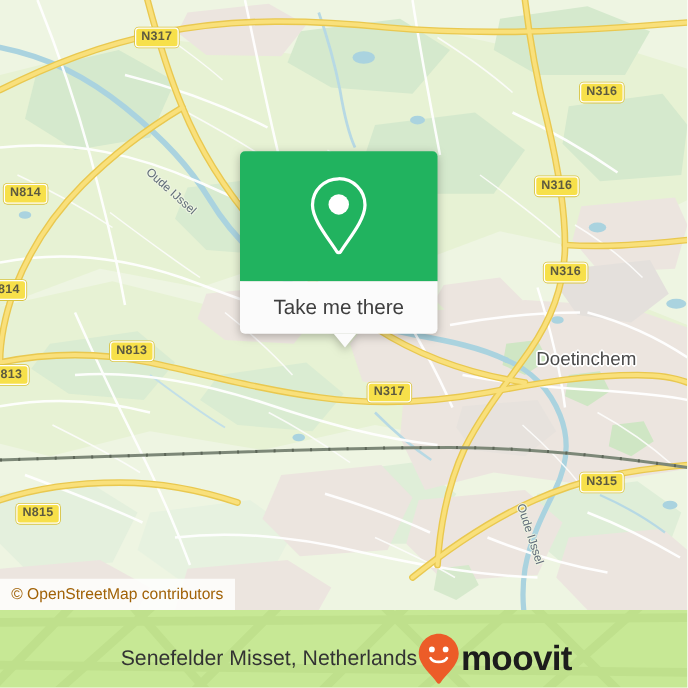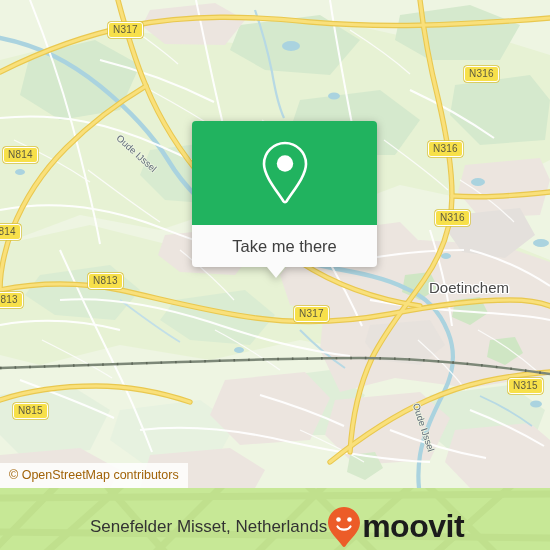--- a/index.html
+++ b/index.html
@@ -28,21 +28,21 @@
   .mlayer { position: absolute; left: 0; top: 0; width: 550px; height: 488px; }
 
   
   .shield {
     position: absolute;
     background: #f7e04a;
     border: 1.6px solid #ffffff;
     border-radius: 3px;
     color: #5d5a40;
     font-size: 10px;
-    font-weight: normal;
+    font-weight: bold;
     letter-spacing: 0.2px;
     padding: 1px 4px 2px 4px;
     line-height: 11px;
     box-shadow: 0 0 0 0.7px #d9c33f;
     white-space: nowrap;
     font-family: "Liberation Sans", sans-serif;
   }
 
   
   .place {
@@ -78,21 +78,21 @@
     padding: 3px 9px 4px 9px;
     font-family: "Liberation Sans", sans-serif;
     white-space: nowrap;
   }
 
   
   #popup {
     position: absolute;
     left: 192px;
     top: 121px;
-    width: 185px;
+    width: 158px;
     filter: drop-shadow(0 2px 4px rgba(0,0,0,0.28));
   }
   #popup-head {
     height: 104px;
     background: #21b35f;
     border-radius: 4px 4px 0 0;
     display: flex;
     align-items: center;
     justify-content: center;
   }
@@ -145,21 +145,21 @@
     white-space: nowrap;
   }
   #brand {
     position: relative;
     margin-right: 16px;
     display: flex;
     align-items: center;
   }
   #brand-text {
     color: #1c1c1c;
-    font-size: 32px;
+    font-size: 28px;
     font-weight: bold;
     letter-spacing: -0.5px;
     font-family: "Liberation Sans", sans-serif;
     margin-left: 1px;
   }
 </style>
 </head>
 <body>
 
 <div id="root">
@@ -303,21 +303,21 @@
     <div class="shield" style="left:108px; top:22px;">N317</div>
     <div class="shield" style="left:464px; top:66px;">N316</div>
     <div class="shield" style="left:3px; top:147px;">N814</div>
     <div class="shield" style="left:428px; top:141px;">N316</div>
     <div class="shield" style="left:435px; top:210px;">N316</div>
     <div class="shield" style="left:-14px; top:224px;">N814</div>
     <div class="shield" style="left:88px; top:273px;">N813</div>
     <div class="shield" style="left:-12px; top:292px;">N813</div>
     <div class="shield" style="left:294px; top:306px;">N317</div>
     <div class="shield" style="left:13px; top:403px;">N815</div>
-    <div class="shield" style="left:508px; top:378px;">N315</div>
+    <div class="shield" style="left:464px; top:378px;">N315</div>
 
     <div id="attribution">© OpenStreetMap contributors</div>
 
     <div id="popup">
       <div id="popup-head">
         <svg width="56" height="68" viewBox="0 0 56 68">
           <path d="M28 4 C16.4 4 7 13.4 7 25 C7 37 20 52 26.4 62.2 C27.2 63.4 28.8 63.4 29.6 62.2 C36 52 49 37 49 25 C49 13.4 39.6 4 28 4 Z" fill="none" stroke="#ffffff" stroke-width="2.6" stroke-linejoin="round"></path>
           <circle cx="28" cy="24.5" r="8.2" fill="#ffffff"></circle>
         </svg>
       </div>

